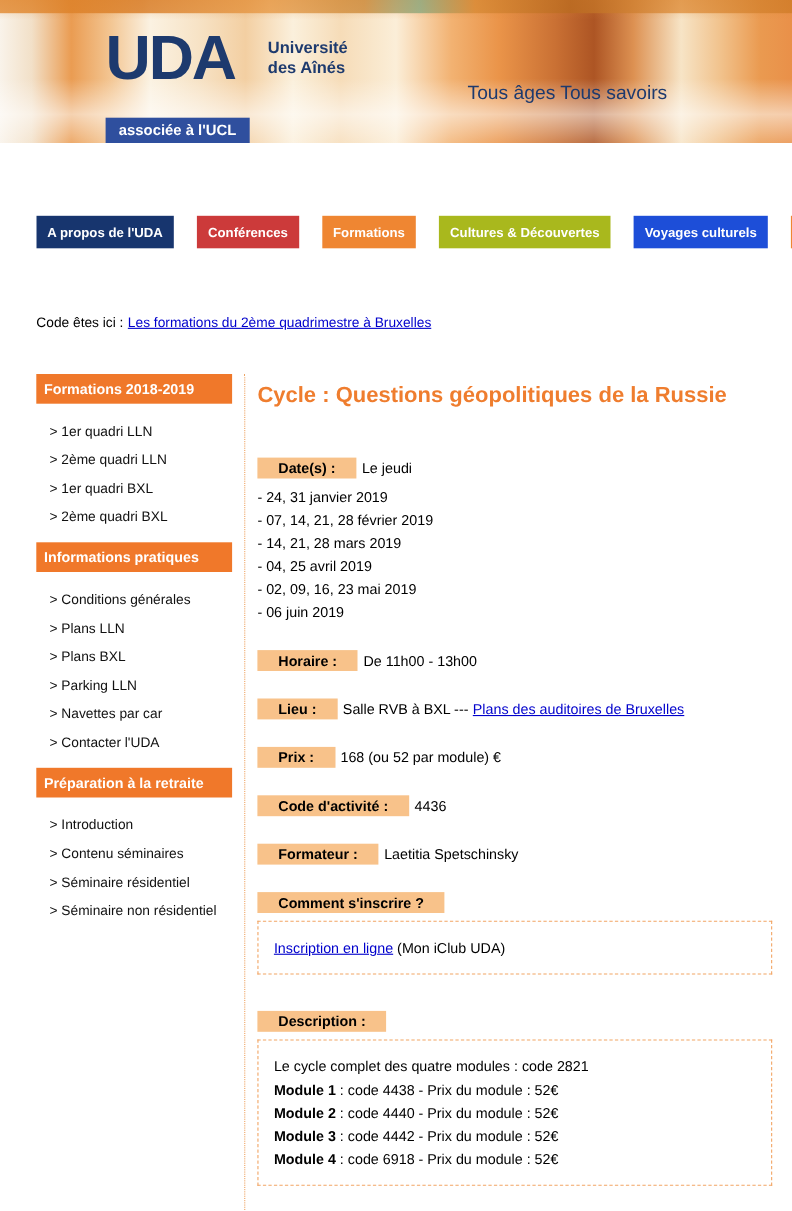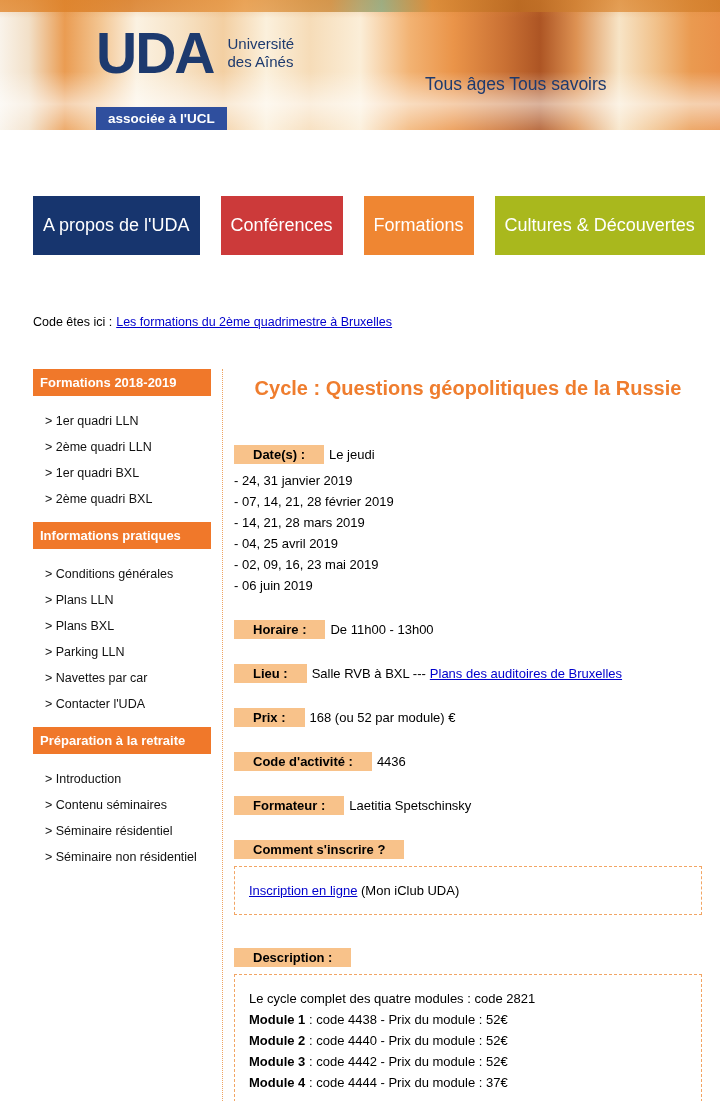--- a/index.html
+++ b/index.html
@@ -20,49 +20,49 @@
   }
   .banner::before {
     content: ""; position: absolute; left: 0; top: 0; width: 100%; height: 12px;
     background: linear-gradient(90deg, #e2882e 0%, #d87a22 18%, #e89b48 34%,
       #cc8a3a 46%, #8aa87e 53%, #d98a35 60%, #b96a20 72%, #e0913f 86%, #d07c28 100%);
     opacity: .8;
   }
   .logo { position: absolute; left: 96px; top: 26px; cursor: pointer; }
   .logo-row { display: flex; align-items: center; }
   .uda-text { font-size: 57px; font-weight: bold; color: #1d3a6e; line-height: 0.95; letter-spacing: -2px; }
-  .uda-sub { margin-left: 14px; color: #1d3a6e; font-size: 15px; line-height: 18px; }
+  .uda-sub { margin-left: 30px; color: #1d3a6e; font-size: 15px; line-height: 18px; font-weight: bold; }
   .ucl-bar { margin-top: 27px; background: #2f4f9e; color: #fff; font-size: 13.5px;
     font-weight: bold; padding: 4px 12px; display: inline-block; white-space: nowrap; }
   .tagline { position: absolute; left: 425px; top: 74px; color: #1d3a6e; font-size: 17.5px; }
 
   
   .nav { margin: 66px 0 0 33px; display: flex; gap: 21px; width: 720px; overflow: hidden; }
-  .nav-btn { color: #fff; font-weight: normal; font-size: 18px; padding: 19px 10px;
+  .nav-btn { color: #fff; font-weight: bold; font-size: 12px; padding: 8px 10px;
     white-space: nowrap; flex: 0 0 auto; text-decoration: none; cursor: pointer; }
 
   
   .breadcrumb { margin: 60px 0 0 33px; font-size: 12.5px; color: #000; }
   a.link { color: #0000cc; text-decoration: underline; cursor: pointer; }
   .breadcrumb a.link { margin-left: 4px; }
 
   
   .content { display: flex; margin-top: 40px; align-items: stretch; min-height: 760px; }
   .sidebar { flex: 0 0 178px; width: 178px; margin-left: 33px; }
   .divider { border-left: 1px dotted #eea463; margin-left: 11px; }
   .main { flex: 1; padding: 0 18px 0 11px; }
 
   
   .side-section { margin-bottom: 10px; }
   .side-header { background: #f0782a; color: #fff; font-weight: bold; font-size: 13px;
     padding: 6px 7px; margin-bottom: 12px; cursor: pointer; }
   .side-item { font-size: 12.5px; color: #111; padding: 6px 0 6px 12px; cursor: pointer; white-space: nowrap; }
 
   
-  .title { color: #ef7d2e; font-size: 20px; font-weight: bold; margin: 8px 0 46px 0; text-align: center; }
+  .title { color: #ef7d2e; font-size: 20px; font-weight: bold; margin: 8px 0 46px 0; }
   .row { font-size: 13px; line-height: 17px; margin-bottom: 27px; color: #000; }
   .row.tight { margin-bottom: 8px; }
   .hl { background: #f8c28a; font-weight: bold; padding: 2px 19px; margin-right: 5px; }
   .dates { font-size: 13px; line-height: 21px; margin: -20px 0 25px 0; color: #000; }
   .lieu-link { margin-left: 4px; }
   .box { border: 1px dashed #f2a564; padding: 13px 14px; margin: 0 0 34px 0; }
   .box-line { font-size: 13px; line-height: 21px; color: #000; }
   .box.desc { margin-bottom: 0; }
   .box-line b { font-weight: bold; }
 </style>
@@ -173,17 +173,17 @@
       </div>
 
       <div class="row tight">
         <span class="hl">Description :</span>
       </div>
       <div class="box desc">
         <div class="box-line">Le cycle complet des quatre modules : code 2821</div>
         <div class="box-line"><b>Module 1</b><span> : code 4438 - Prix du module : 52€</span></div>
         <div class="box-line"><b>Module 2</b><span> : code 4440 - Prix du module : 52€</span></div>
         <div class="box-line"><b>Module 3</b><span> : code 4442 - Prix du module : 52€</span></div>
-        <div class="box-line"><b>Module 4</b><span> : code 4444 - Prix du module : 37€</span></div>
+        <div class="box-line"><b>Module 4</b><span> : code 6918 - Prix du module : 52€</span></div>
       </div>
     </main>
   </div>
 </div>
 
 </body></html>

